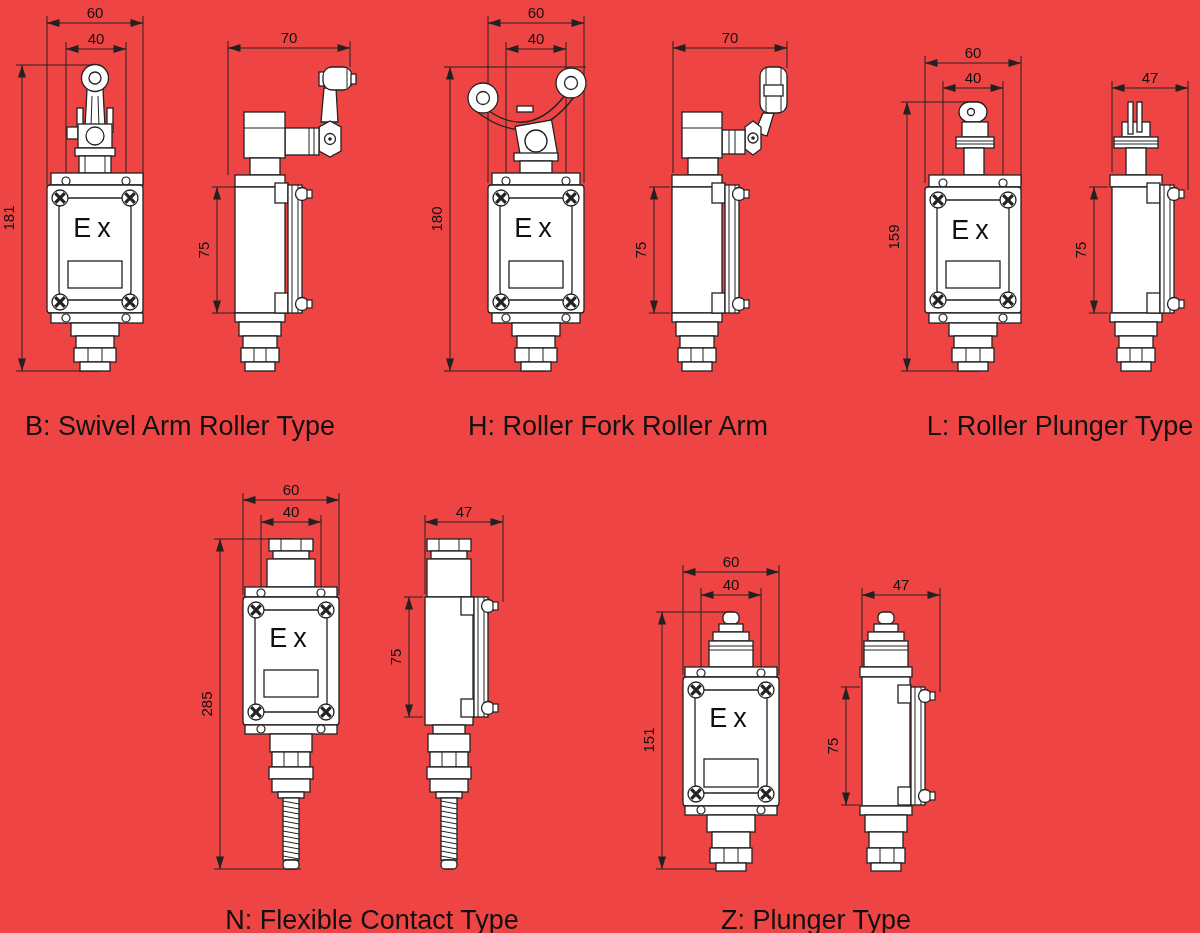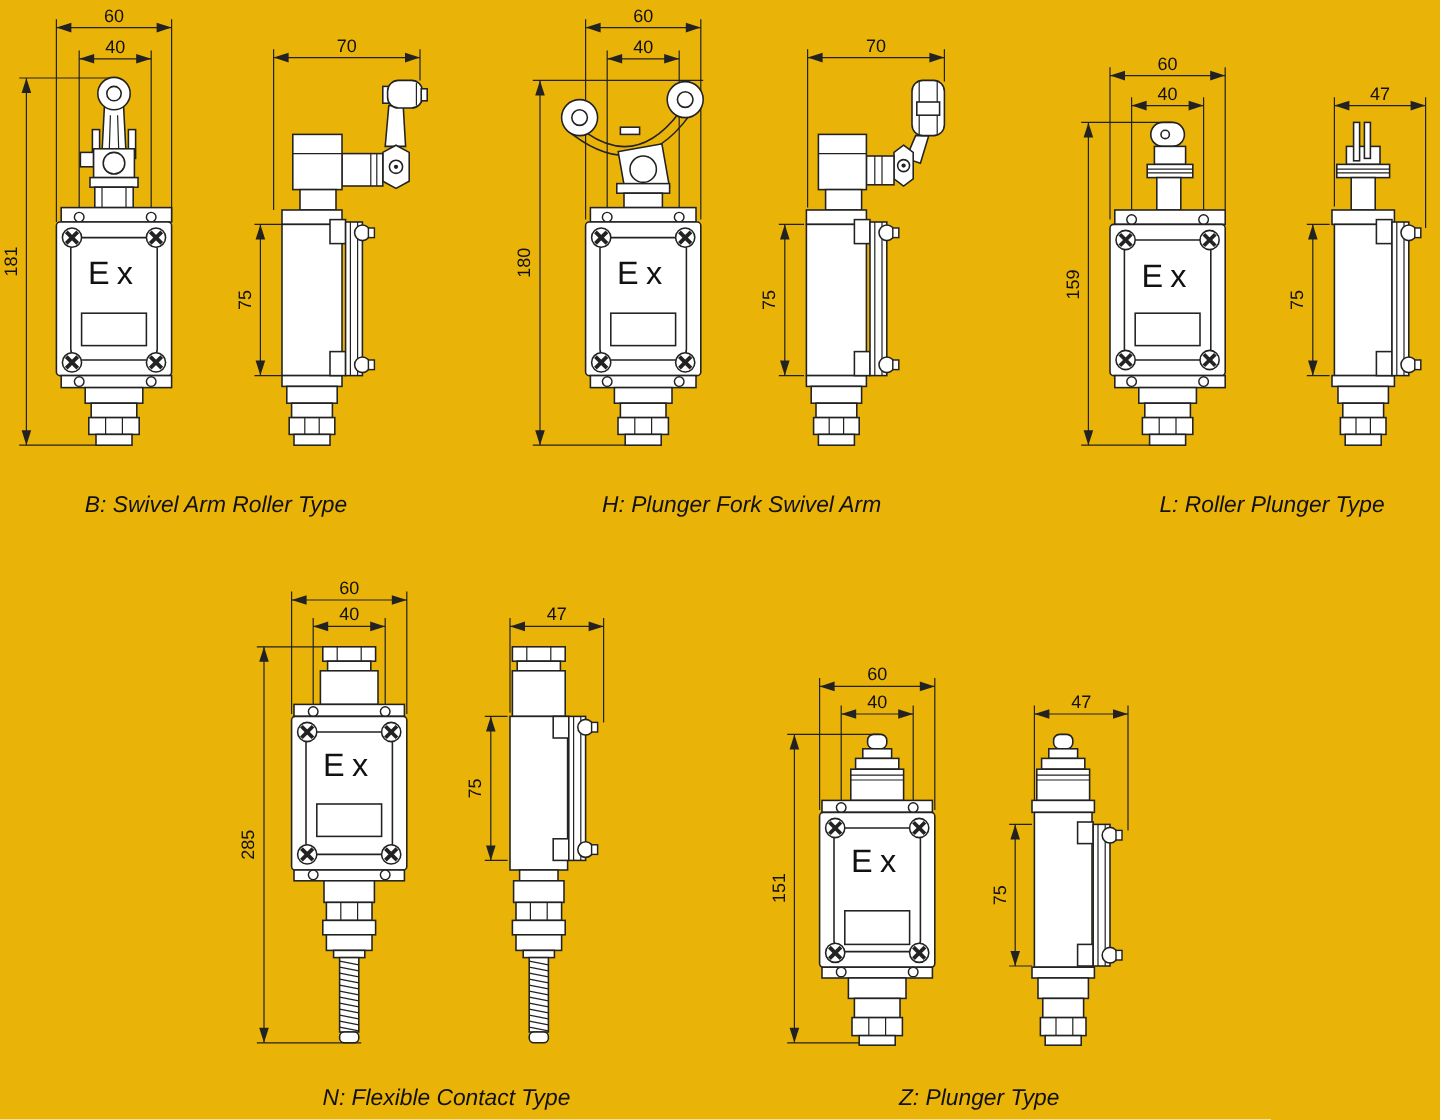--- a/index.html
+++ b/index.html
@@ -1,19 +1,19 @@
 <!DOCTYPE html>
 <html><head>
 <meta charset="utf-8">
 <style>
   * { margin:0; padding:0; box-sizing:border-box; }
   html,body { background:#ffffff; font-family:"Liberation Sans", sans-serif; }
-  .stage { position:relative; width:1200px; height:933px; background:#eab308; overflow:hidden; }
+  .stage { position:relative; width:1200px; height:933px; background:#ef4444; overflow:hidden; }
   .stage svg { position:absolute; overflow:visible; }
-  .caption { position:absolute; width:340px; text-align:center; font-size:19px; color:#111;font-style:italic; }
+  .caption { position:absolute; width:340px; text-align:center; font-size:27px; color:#111; }
   text { font-family:"Liberation Sans", sans-serif; fill:#111; }
   .dim  { font-size:15px; text-anchor:middle; }
   .mark { font-size:27px; letter-spacing:6px; text-anchor:middle; }
   .o  { fill:none; stroke:#222; stroke-width:1.3; }
   .w  { fill:#fff; stroke:#222; stroke-width:1.3; }
   .d  { fill:none; stroke:#222; stroke-width:1; }
   .dl { fill:none; stroke:#222; stroke-width:1; marker-start:url(#arw); marker-end:url(#arw); }
   .defs { position:absolute; width:0; height:0; }
 </style>
 </head>
@@ -460,18 +460,18 @@
         <rect class="w" x="865" y="815" width="42" height="17"></rect>
         <rect class="w" x="869" y="832" width="34" height="16"></rect>
         <rect class="w" x="867" y="848" width="38" height="15"></rect>
         <path class="d" d="M880,848 V863 M894,848 V863"></path>
         <rect class="w" x="871" y="863" width="30" height="8"></rect>
       </g>
     </g>
   </svg>
 
   <div class="caption" style="left:10px;top:411px">B: Swivel Arm Roller Type</div>
-  <div class="caption" style="left:448px;top:411px">H: Plunger Fork Swivel Arm</div>
+  <div class="caption" style="left:448px;top:411px">H: Roller Fork Roller Arm</div>
   <div class="caption" style="left:890px;top:411px">L: Roller Plunger Type</div>
   <div class="caption" style="left:646px;top:905px">Z: Plunger Type</div>
   <div class="caption" style="left:202px;top:905px">N: Flexible Contact Type</div>
 
 </div>
 
 </body></html>

